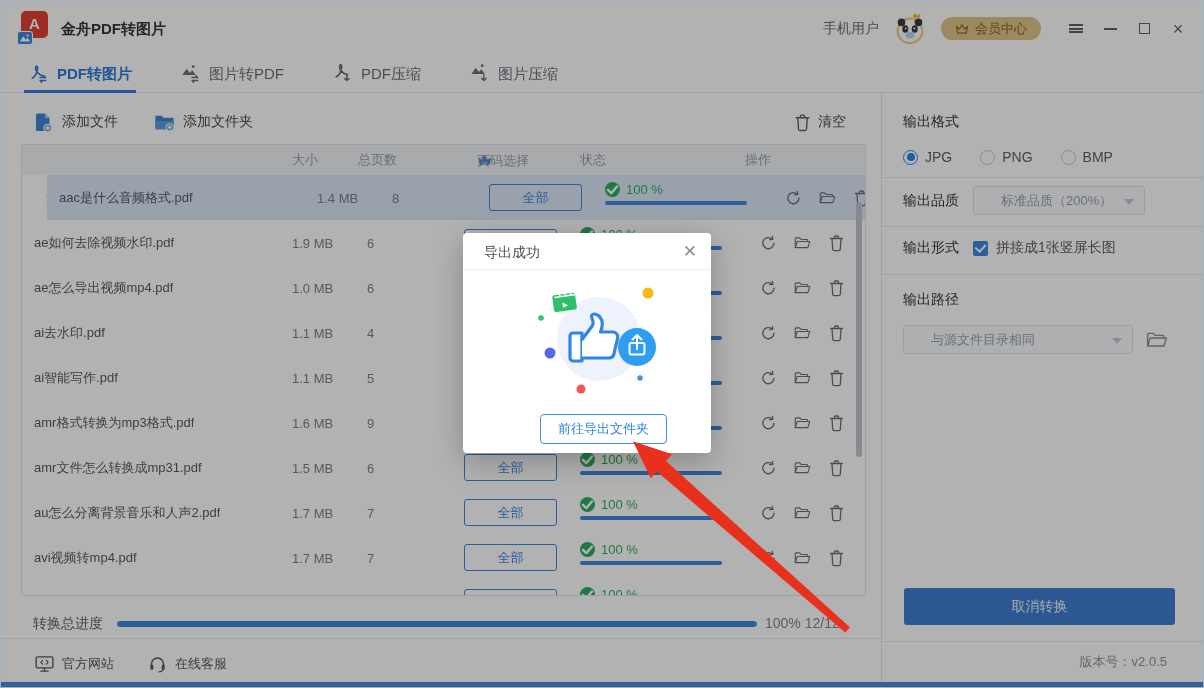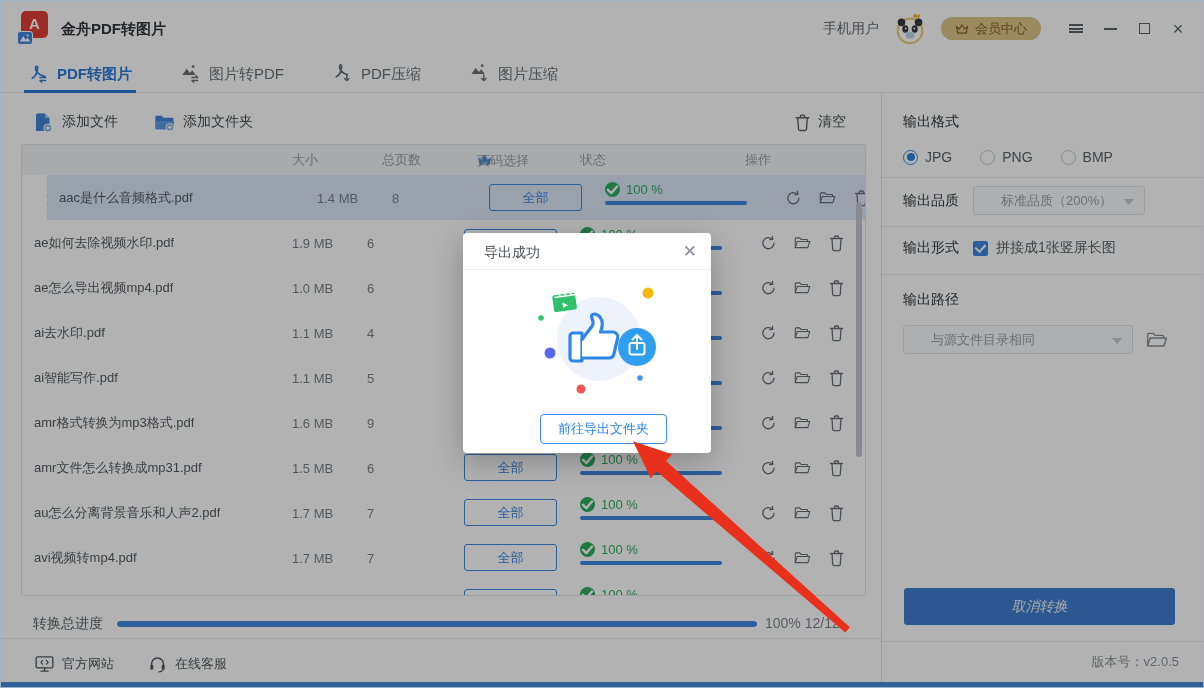--- a/index.html
+++ b/index.html
@@ -35,21 +35,21 @@
   .left-panel { position:absolute; left:0; top:92px; width:880px; bottom:0; background:#fff; }
   .toolbar { position:absolute; left:32px; top:12px; right:20px; height:34px; display:flex; align-items:center; gap:36px; }
   .tool-btn { display:flex; align-items:center; gap:8px; font-size:14px; color:#4a4f57; cursor:default; }
   .tool-btn svg { width:21px; height:21px; }
   .clear-btn { position:absolute; right:15px; top:0; display:flex; align-items:center; gap:7px; font-size:14px; color:#4a4f57; height:34px; }
   .clear-btn svg { width:17px; height:19px; color:#595e66; }
 
   .ftable { position:absolute; left:20px; top:51px; width:845px; height:452px; border:1px solid #e2e4e8; border-radius:2px; overflow:hidden; background:#fff; }
   .thead { position:relative; height:30px; background:#f3f4f6; font-size:13px; color:#979da6; }
   .thead span { position:absolute; top:50%; transform:translateY(-50%); white-space:nowrap; }
-  .h-name{left:24px;margin-top:39px;} .h-size{left:270px;} .h-pages{left:360px;} .h-select{left:455px; display:flex; align-items:center; gap:5px;} .h-status{left:558px;text-align:center;} .h-action{left:723px;}
+  .h-name{left:24px;margin-top:39px;} .h-size{left:270px;} .h-pages{left:336px;} .h-select{left:455px; display:flex; align-items:center; gap:5px;} .h-status{left:558px;text-align:center;} .h-action{left:723px;}
   .h-select svg { width:15px; height:13px; }
 
   .trow { position:relative; height:45px; background:#fff; }
   .trow.selected { background:#dbe7f6;margin-left:25px; }
   .c-name { position:absolute; left:12px; top:50%; transform:translateY(-50%); font-size:13px; color:#565b63; max-width:245px; white-space:nowrap; overflow:hidden; }
   .c-size, .c-pages { position:absolute; top:50%; transform:translateY(-50%); font-size:13px; color:#7c828a; }
   .c-size{left:270px;} .c-pages{left:345px;}
   .c-select { position:absolute; left:442px; top:9px; width:93px; height:27px; background:transparent; border:1px solid #3f87e0; border-radius:3px; color:#3f87e0; font-size:13px; font-family:inherit; }
   .c-status { position:absolute; left:558px; top:7px; width:146px; }
   .st-line { display:flex; align-items:center; gap:6px; }
@@ -86,23 +86,23 @@
   .selectbox .caret { position:absolute; right:10px; top:12px; width:0; height:0; border-left:5px solid transparent; border-right:5px solid transparent; border-top:6px solid #c6cad0; }
   .sec-form { position:absolute; left:21px; top:146px; display:flex; align-items:center; gap:14px; }
   .checkbox { width:15px; height:15px; background:#3f87e0; border-radius:2px; position:relative; }
   .checkbox::after { content:''; position:absolute; left:4px; top:1.5px; width:5px; height:8px; border:solid #fff; border-width:0 2px 2px 0; transform:rotate(42deg); }
   .cb-label { font-size:14px; color:#5d626a; margin-left:-6px; }
   .sec-path { position:absolute; left:21px; top:198px; }
   .path-row { display:flex; align-items:center; gap:13px; margin-top:16px; }
   .path-row .selectbox { width:230px; }
   .folder-pick { width:22px; height:18px; color:#8a8f97; }
   .folder-pick svg { width:100%; height:100%; }
-  .cancel-btn { position:absolute; left:22px; top:495px; width:271px; height:37px; background:#3f7fd0; border:none; border-radius:3px; color:#eef2f8; font-size:14px; font-family:inherit;font-style:italic; }
+  .cancel-btn { position:absolute; left:22px; top:495px; width:271px; height:37px; background:#3f7fd0; border:none; border-radius:3px; color:#eef2f8; font-size:14px; font-family:inherit; }
   .rp-footline { position:absolute; left:0; top:548px; width:100%; height:1px; background:#e8eaed; }
-  .version { position:absolute; right:24px; top:560px; font-size:13px; color:#8d9299; }
+  .version { position:absolute; right:36px; top:560px; font-size:13px; color:#8d9299; }
 
   .bottom-strip { position:absolute; left:0; bottom:0; width:100%; height:5px; background:#4a8ad8; }
 
   
   .dim { position:absolute; inset:0; background:rgba(0,0,0,0.30); z-index:40; }
   .modal { position:absolute; left:462px; top:232px; width:248px; height:220px; background:#fff; border-radius:4px; box-shadow:0 8px 30px rgba(0,0,0,0.25); z-index:50; }
   .modal-head { position:relative; height:37px; border-bottom:1px solid #ededef; }
   .modal-title { position:absolute; left:21px; top:11px; font-size:14px; color:#4a4f57; }
   .modal-close { position:absolute; right:14px; top:8px; font-size:17px; color:#8a8f99; cursor:default; }
   .modal-illu { position:absolute; left:54px; top:44px; width:170px; height:124px; }

